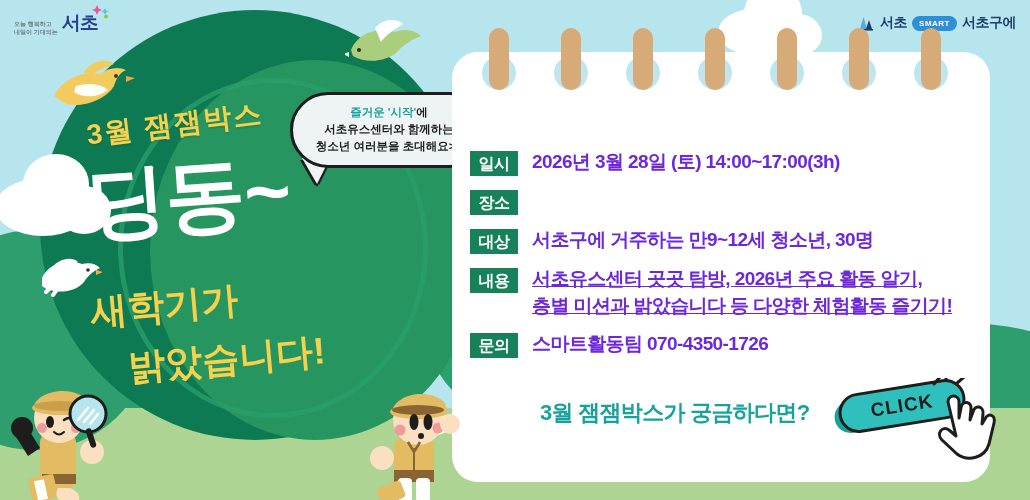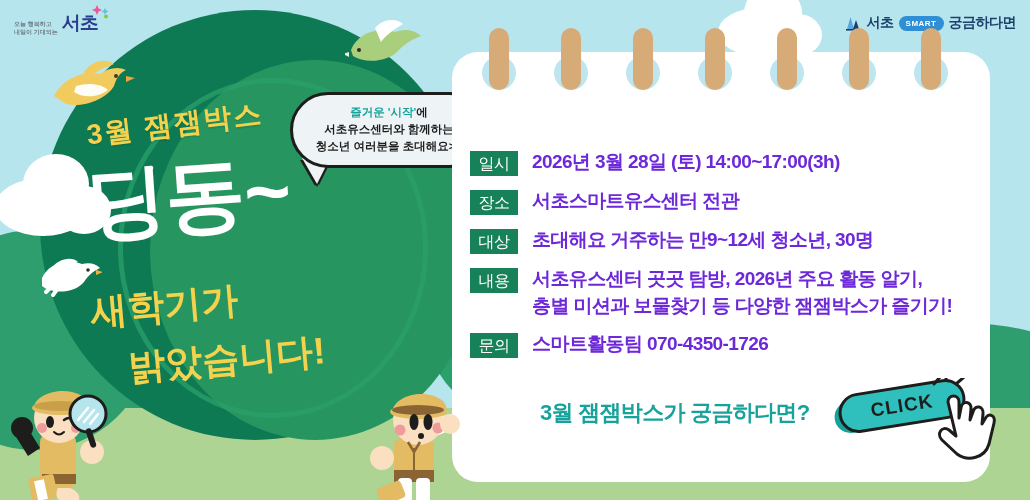--- a/index.html
+++ b/index.html
@@ -94,25 +94,25 @@
   }
   .ring-bar{
     width:20px;height:62px;border-radius:10px;background:#d6ab77;top:28px;
   }
 
   
   #info{left:470px;top:148px;width:520px;}
   .row{display:flex;align-items:flex-start;margin-bottom:11px;}
   .chip{
     flex:0 0 auto;width:48px;height:25px;background:#17815a;color:#fff;
-    font-size:16px;font-weight:normal;line-height:25px;text-align:center;
+    font-size:16px;font-weight:bold;line-height:25px;text-align:center;
     margin-right:14px;margin-top:3px;letter-spacing:-0.5px;
   }
   .val{font-size:19px;font-weight:bold;color:#6d28d9;line-height:27px;letter-spacing:-0.6px;}
-  .val .l2{display:block;}
+  .val .l2{display:block;text-decoration:underline;}
 
   
   #cta{
     left:540px;top:398px;
     font-size:22px;font-weight:bold;color:#17a39c;letter-spacing:-0.7px;
   }
   #click-pill{
     left:838px;top:386px;width:122px;height:34px;
     background:#2fc0bd;border:3px solid #1d1d1b;border-radius:20px;
     transform:rotate(-9deg);
@@ -215,21 +215,21 @@
   </div>
 
   <div class="abs" id="logo-right">
     <svg width="18" height="18" viewBox="0 0 18 18">
       <path d="M3 15 L6.5 3 L10 15 Z" fill="#5aa7e0"></path>
       <path d="M9 15 L12 6 L15 15 Z" fill="#1d3f6e"></path>
       <rect x="2" y="15" width="14" height="1.6" fill="#1d3f6e"></rect>
     </svg>
     <span class="nm">서초</span>
     <span class="smart">SMART</span>
-    <span class="nm">궁금하다면</span>
+    <span class="nm">서초구에</span>
   </div>
 
   <div class="abs" id="kicker">3월 잼잼박스</div>
   <div class="abs" id="title-main">딩동~</div>
   <div class="abs" id="sub1">새학기가</div>
   <div class="abs" id="sub2">밝았습니다!</div>
 
   <div class="abs" id="bubble-tail"></div>
   <div class="abs" id="bubble">
     <div>
@@ -259,33 +259,32 @@
 
   <div class="abs" id="info">
 
     <div class="row">
       <div class="chip">일시</div>
       <div class="val">2026년 3월 28일 (토) 14:00~17:00(3h)</div>
     </div>
 
     <div class="row">
       <div class="chip">장소</div>
-      <div class="val">서초스마트유스센터 전관</div>
     </div>
 
     <div class="row">
       <div class="chip">대상</div>
-      <div class="val">초대해요 거주하는 만9~12세 청소년, 30명</div>
+      <div class="val">서초구에 거주하는 만9~12세 청소년, 30명</div>
     </div>
 
     <div class="row">
       <div class="chip">내용</div>
       <div class="val">
         <span class="l2">서초유스센터 곳곳 탐방, 2026년 주요 활동 알기,</span>
-        <span class="l2">층별 미션과 보물찾기 등 다양한 잼잼박스가 즐기기!</span>
+        <span class="l2">층별 미션과 밝았습니다 등 다양한 체험활동 즐기기!</span>
       </div>
     </div>
 
     <div class="row">
       <div class="chip">문의</div>
       <div class="val">스마트활동팀 070-4350-1726</div>
     </div>
 
   </div>
 

